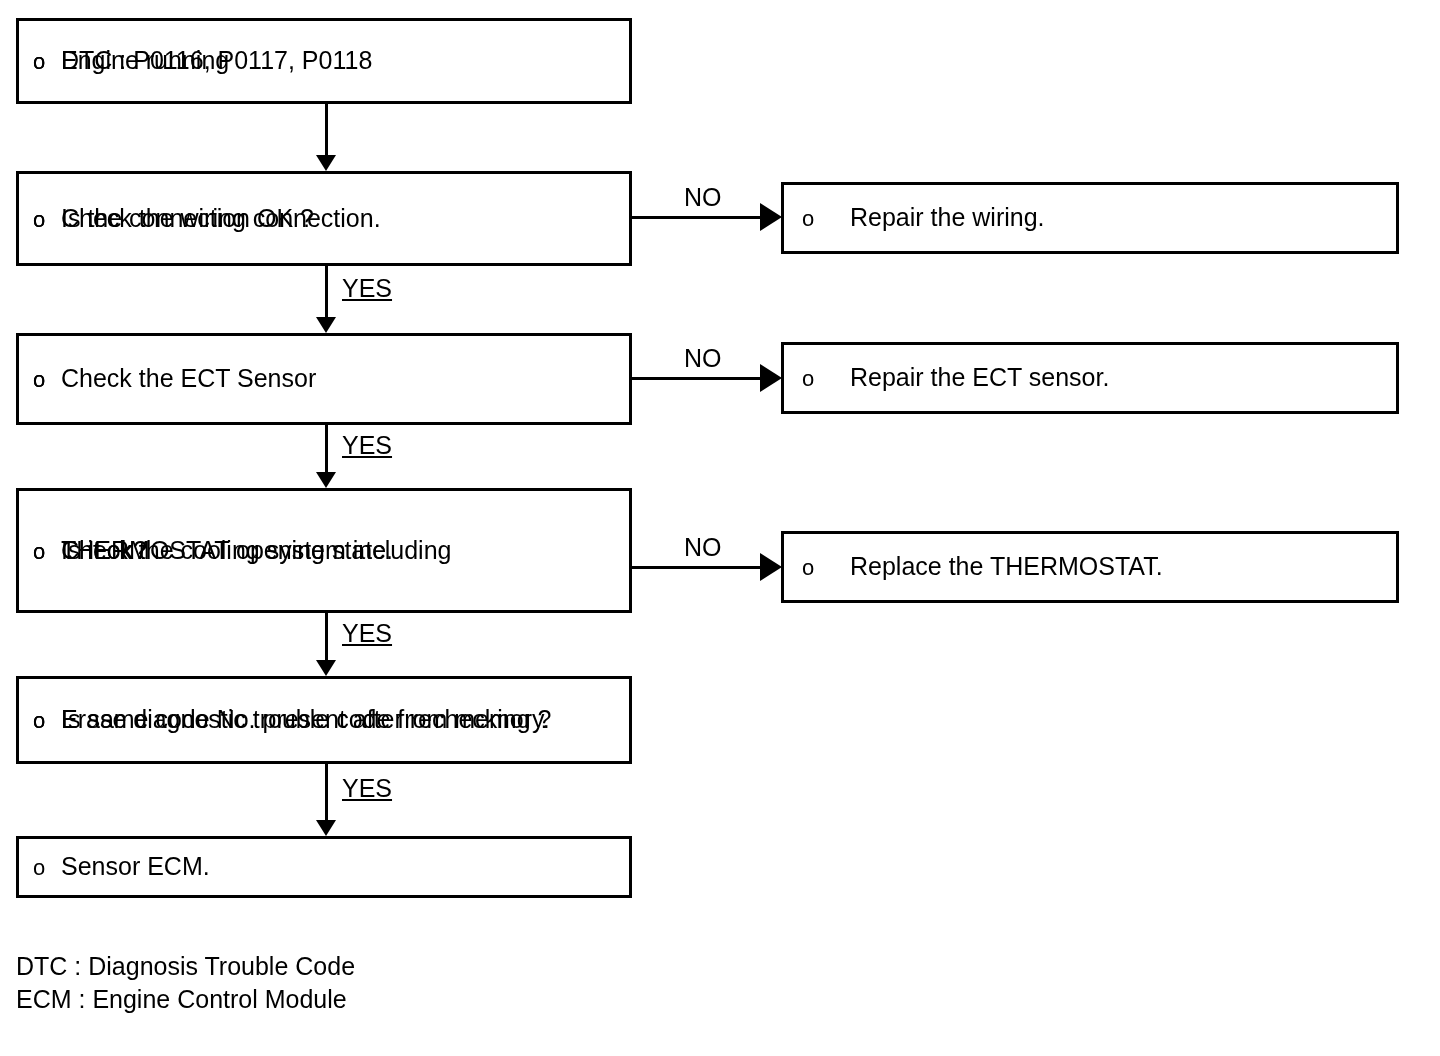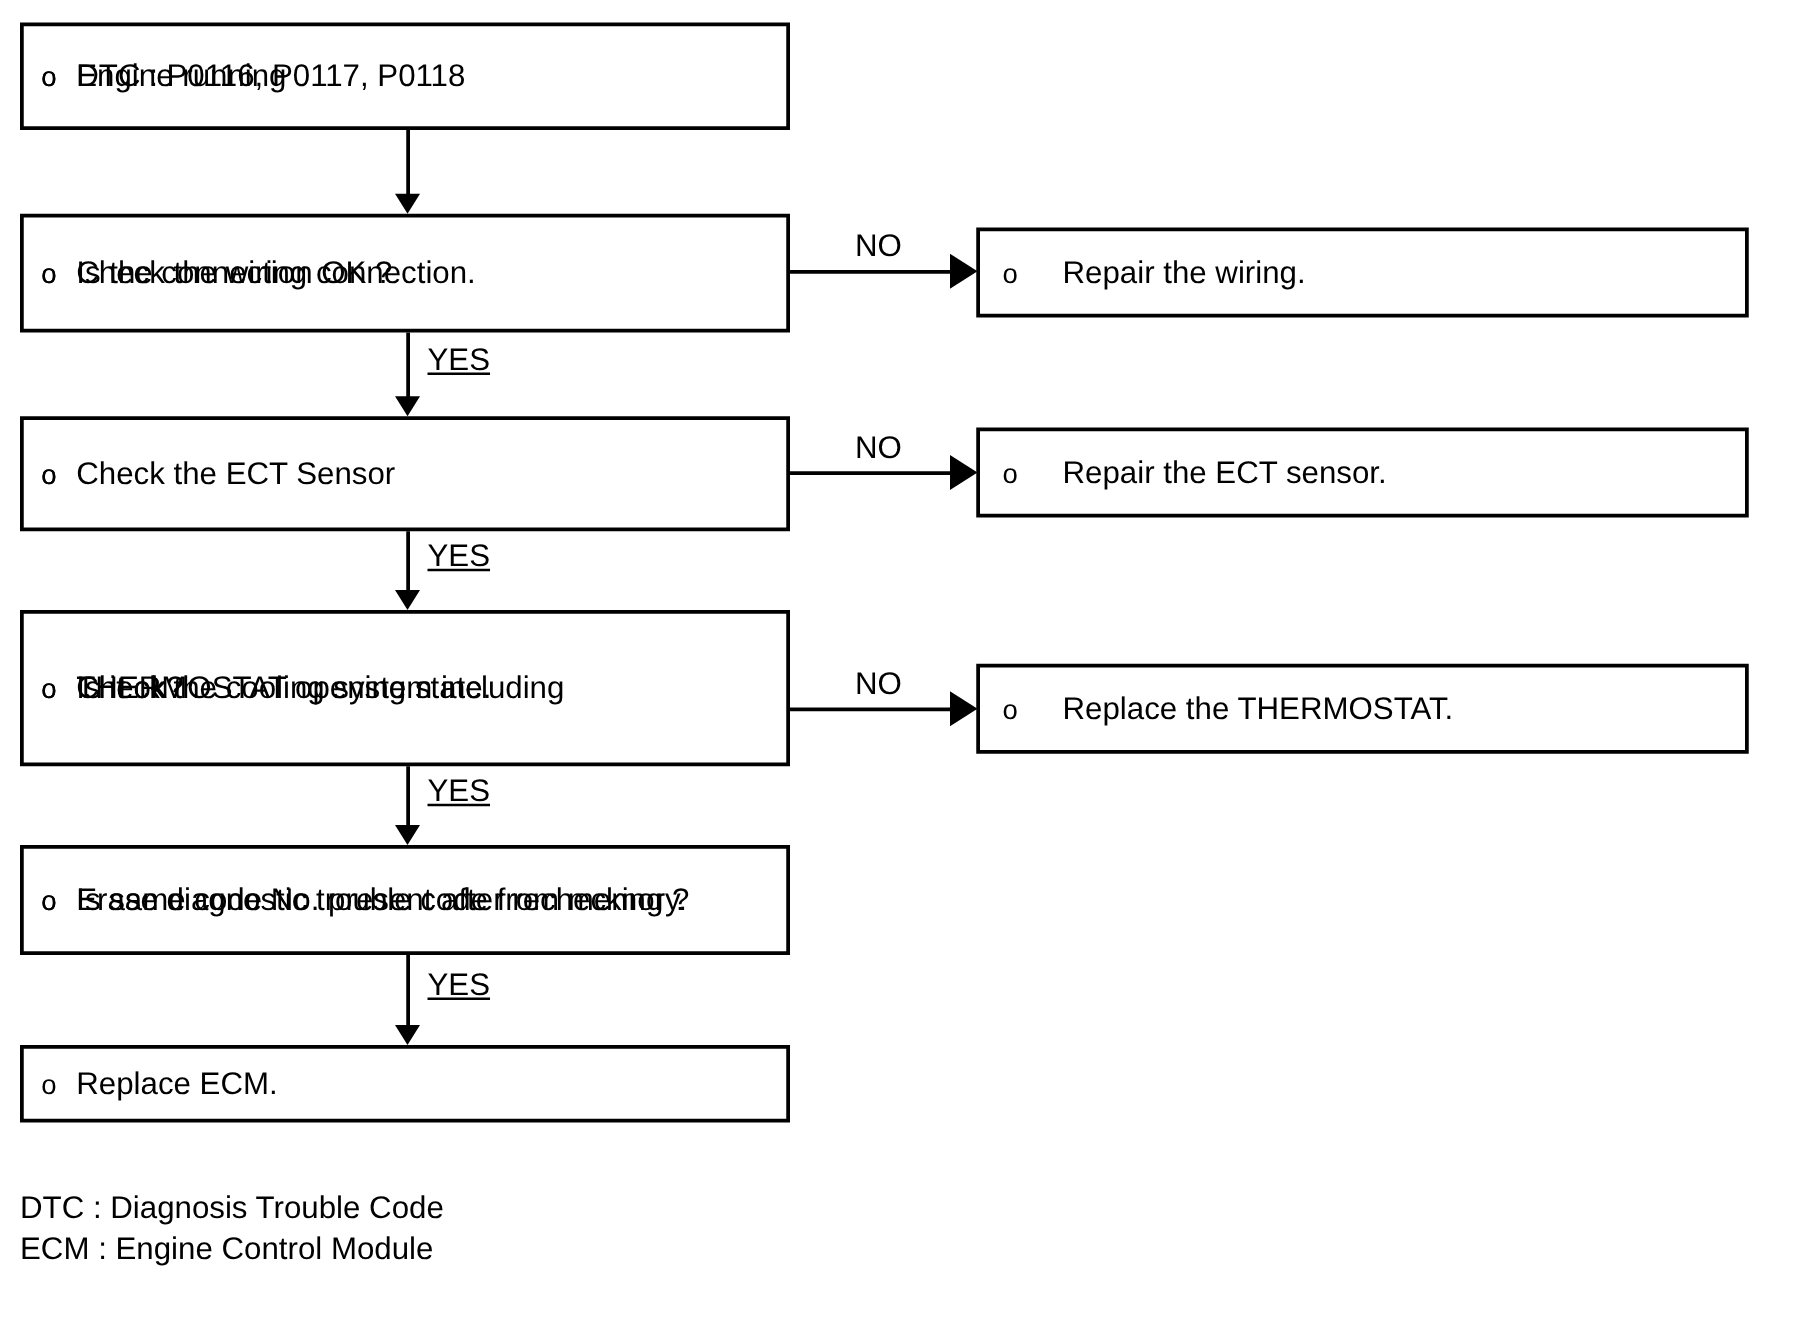--- a/index.html
+++ b/index.html
@@ -181,21 +181,21 @@
     </div>
     <div class="line">
       <span class="bullet">o</span>
       <span class="ltext">Is same code No. present after rechecking ?</span>
     </div>
   </div>
 
   <div class="box box-left" style="left:16px; top:836px; width:616px; height:62px;">
     <div class="line">
       <span class="bullet">o</span>
-      <span class="ltext">Replace ECM.</span>
+      <span class="ltext">Sensor ECM.</span>
     </div>
   </div>
 
   <div class="box box-right" style="left:781px; top:182px; width:618px; height:72px;">
     <div class="line">
       <span class="bullet">o</span>
       <span class="ltext">Repair the wiring.</span>
     </div>
   </div>
 

